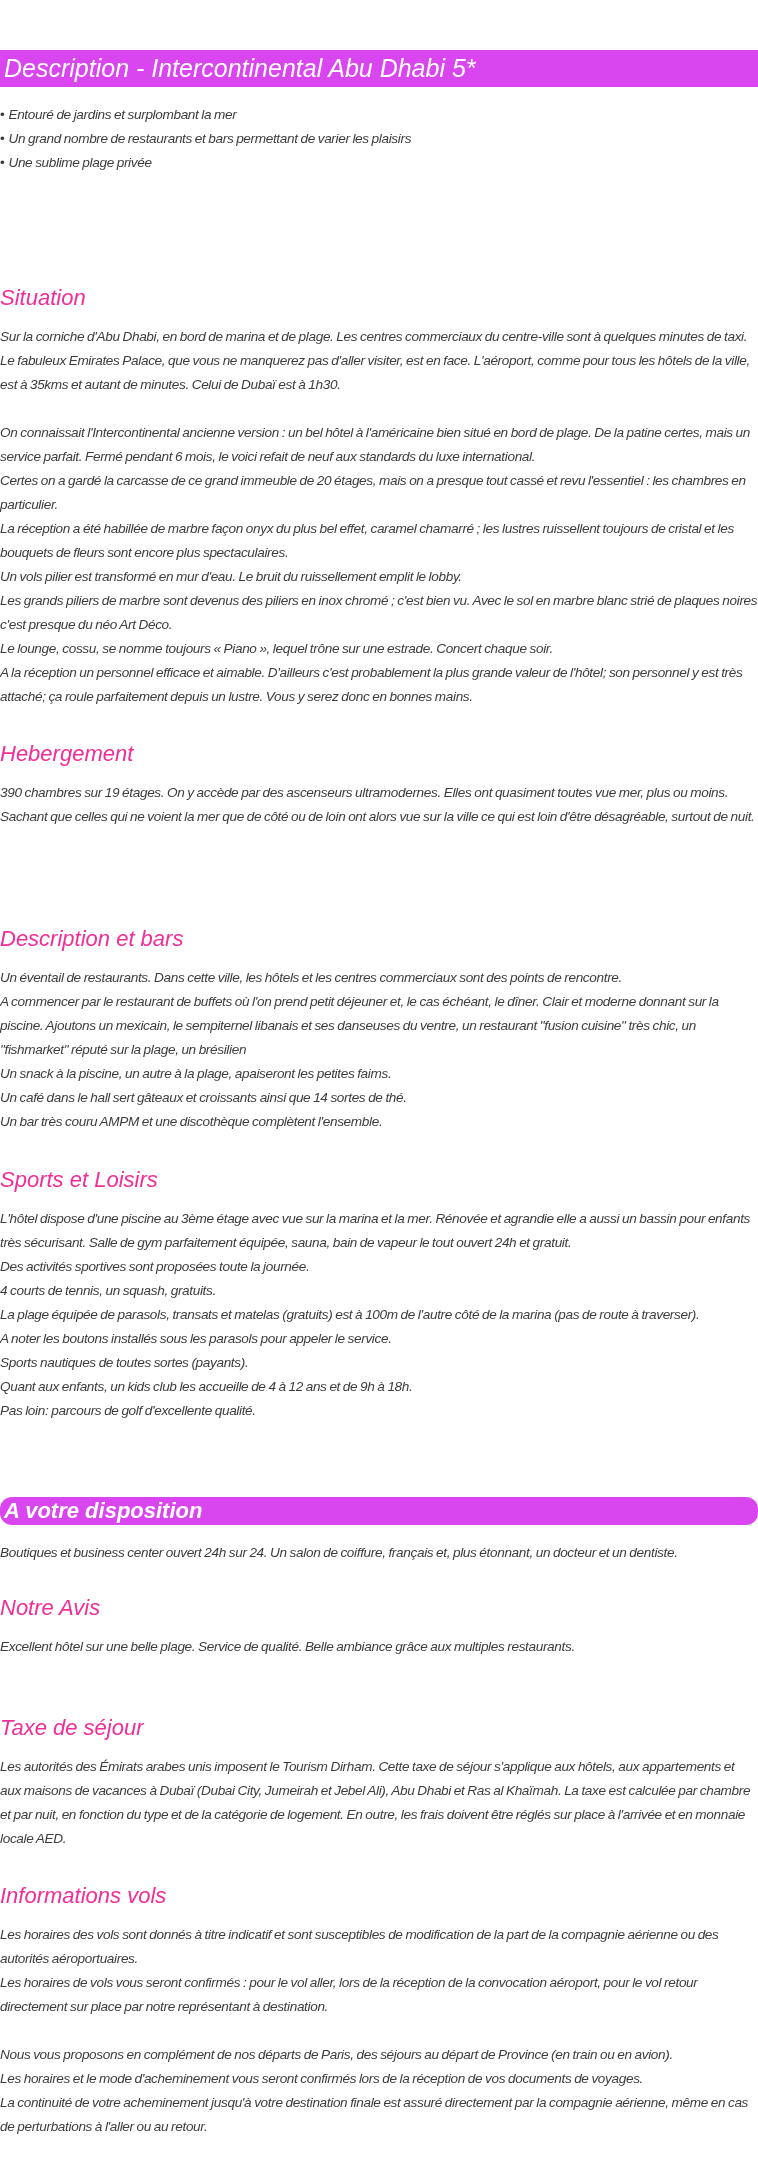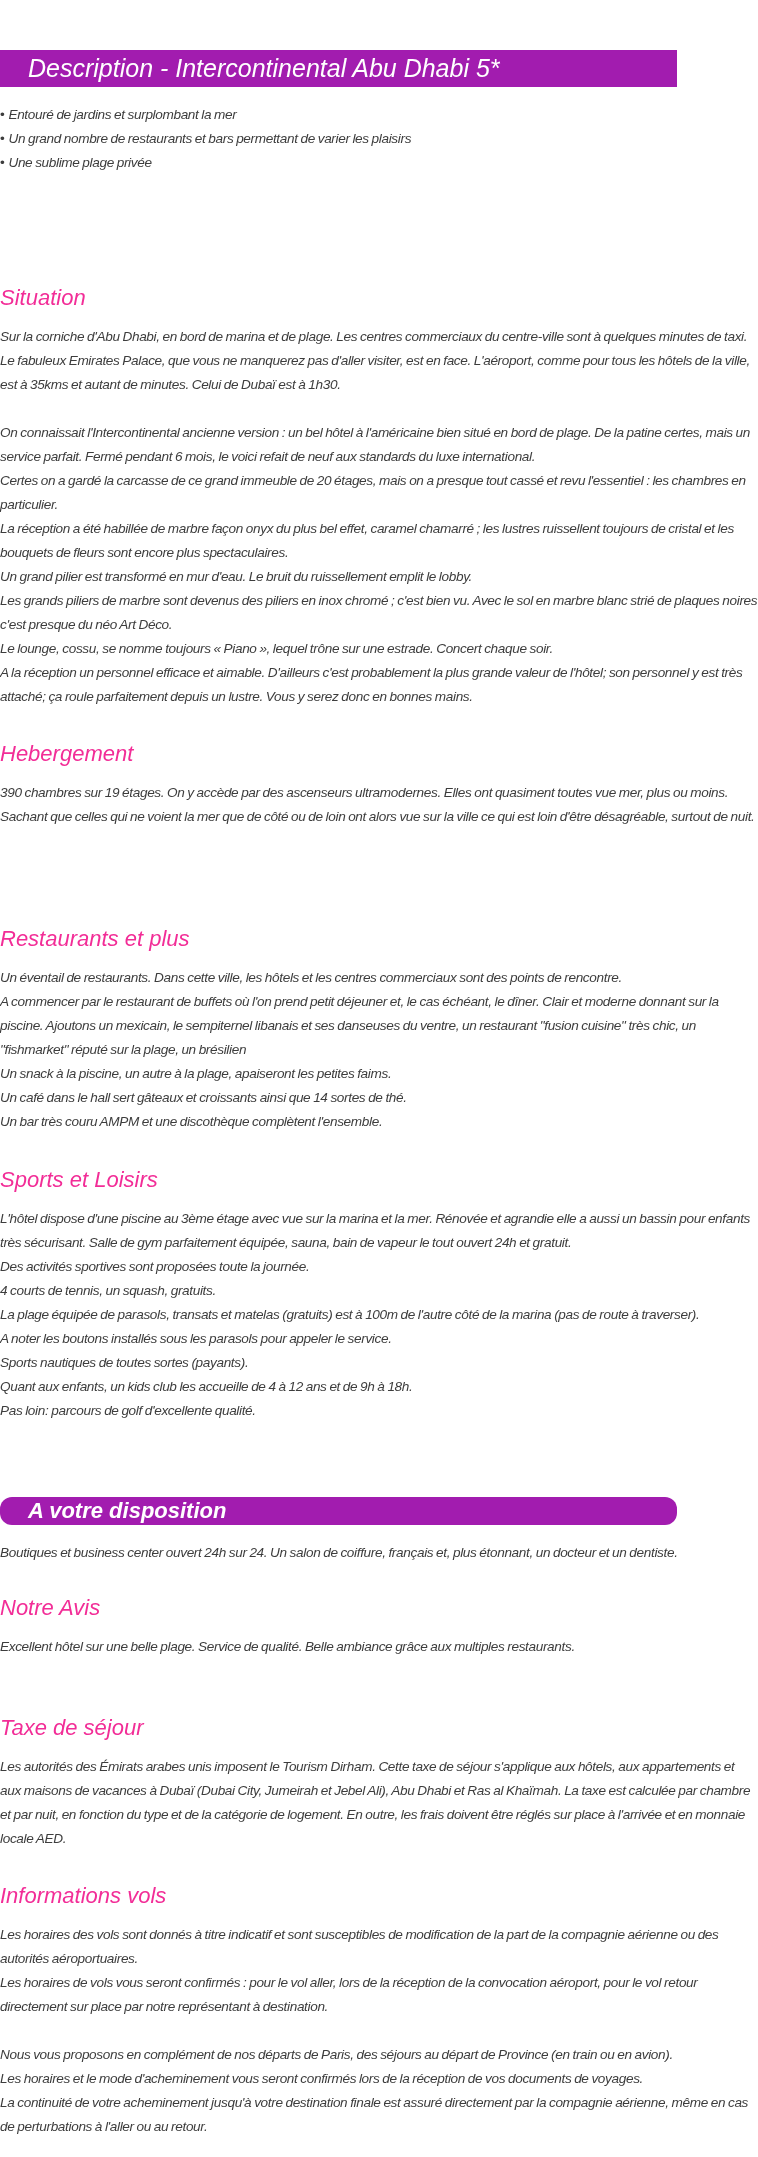--- a/index.html
+++ b/index.html
@@ -14,26 +14,26 @@
       font-family: "Liberation Sans", sans-serif;
       color: #3a3a3a;
     }
     .page {
       position: relative;
       width: 758px;
     }
     .banner {
       position: absolute;
       left: 0;
-      width: 677px;
-      background: #a21caf;
+      width: 758px;
+      background: #d946ef;
       color: #ffffff;
       font-style: italic;
       box-sizing: border-box;
-      padding-left: 28px;
+      padding-left: 4px;
       white-space: nowrap;
     }
     .banner.b1 {
       top: 50px;
       height: 37px;
       line-height: 37px;
       font-size: 25px;
     }
     .banner.b2 {
       top: 1497px;
@@ -100,32 +100,32 @@
     <li>Une sublime plage privée</li>
   </ul>
 
   <div class="h" style="top:284px;">Situation</div>
   <div class="txt" style="top:325px;">
     <p>Sur la corniche d'Abu Dhabi, en bord de marina et de plage. Les centres commerciaux du centre-ville sont à quelques minutes de taxi. Le fabuleux Emirates Palace, que vous ne manquerez pas d'aller visiter, est en face. L'aéroport, comme pour tous les hôtels de la ville, est à 35kms et autant de minutes. Celui de Dubaï est à 1h30.</p>
     <p>&nbsp;</p>
     <p>On connaissait l'Intercontinental ancienne version : un bel hôtel à l'américaine bien situé en bord de plage. De la patine certes, mais un service parfait. Fermé pendant 6 mois, le voici refait de neuf aux standards du luxe international.</p>
     <p>Certes on a gardé la carcasse de ce grand immeuble de 20 étages, mais on a presque tout cassé et revu l'essentiel : les chambres en particulier.</p>
     <p>La réception a été habillée de marbre façon onyx du plus bel effet, caramel chamarré ; les lustres ruissellent toujours de cristal et les bouquets de fleurs sont encore plus spectaculaires.</p>
-    <p>Un grand pilier est transformé en mur d'eau. Le bruit du ruissellement emplit le lobby.</p>
+    <p>Un vols pilier est transformé en mur d'eau. Le bruit du ruissellement emplit le lobby.</p>
     <p>Les grands piliers de marbre sont devenus des piliers en inox chromé ; c'est bien vu. Avec le sol en marbre blanc strié de plaques noires c'est presque du néo Art Déco.</p>
     <p>Le lounge, cossu, se nomme toujours « Piano », lequel trône sur une estrade. Concert chaque soir.</p>
     <p>A la réception un personnel efficace et aimable. D'ailleurs c'est probablement la plus grande valeur de l'hôtel; son personnel y est très attaché; ça roule parfaitement depuis un lustre. Vous y serez donc en bonnes mains.</p>
   </div>
 
   <div class="h" style="top:740px;">Hebergement</div>
   <div class="txt" style="top:781px;">
     <p>390 chambres sur  19 étages. On y accède par des ascenseurs ultramodernes. Elles ont quasiment toutes vue mer, plus ou moins. Sachant que celles qui ne voient la mer que de côté ou de loin ont alors vue sur la ville ce qui est loin d'être désagréable, surtout de nuit.</p>
   </div>
 
-  <div class="h" style="top:925px;">Restaurants et plus</div>
+  <div class="h" style="top:925px;">Description et bars</div>
   <div class="txt" style="top:966px;">
     <p>Un éventail de restaurants. Dans cette ville, les hôtels et les centres commerciaux sont des points de rencontre.</p>
     <p>A commencer par le restaurant de buffets où l'on prend petit déjeuner et, le cas échéant, le dîner. Clair et moderne donnant sur la piscine. Ajoutons un mexicain, le sempiternel libanais et ses danseuses du ventre, un restaurant "fusion cuisine" très chic, un "fishmarket" réputé sur la plage, un brésilien</p>
     <p>Un snack à la piscine, un autre à la plage, apaiseront les petites faims.</p>
     <p>Un café dans le hall sert gâteaux et croissants ainsi que 14 sortes de thé.</p>
     <p>Un bar très couru AMPM et une discothèque complètent l'ensemble.</p>
   </div>
 
   <div class="h" style="top:1166px;">Sports et Loisirs</div>
   <div class="txt" style="top:1207px;">

